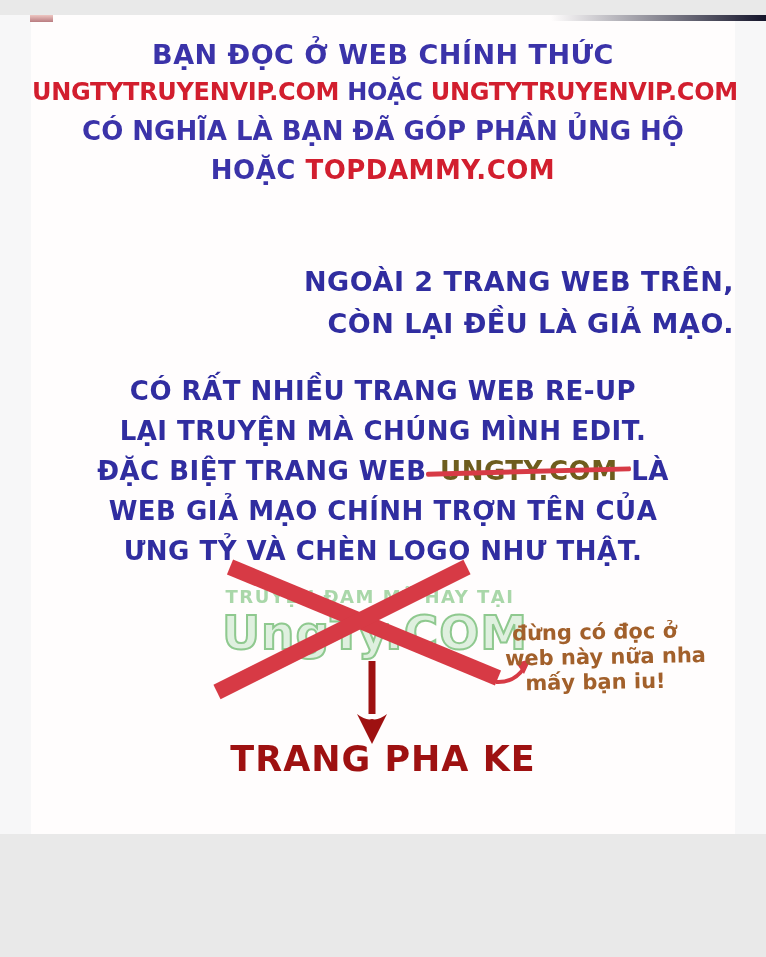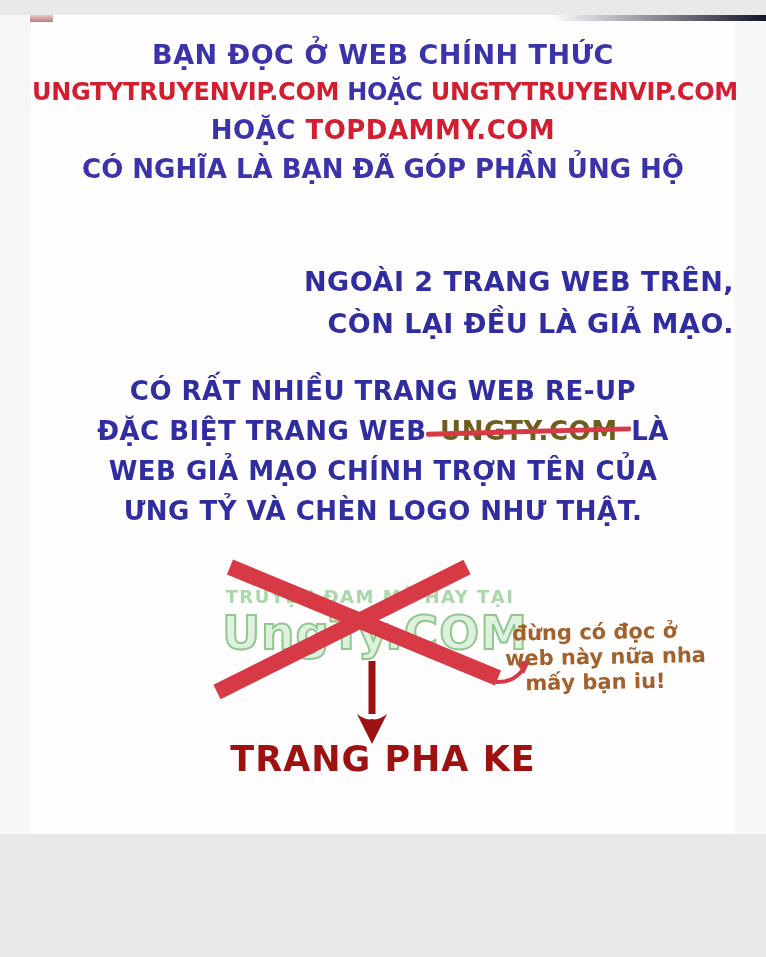--- a/index.html
+++ b/index.html
@@ -88,31 +88,32 @@
 
 <div class="page">
   <div class="edge edge-left"></div>
   <div class="edge edge-right"></div>
   <div class="remnant-pink"></div>
   <div class="remnant-dark"></div>
 
   <div class="header">
     <span class="tline h1">BẠN ĐỌC Ở WEB CHÍNH THỨC</span>
     <span class="tline h2"><span class="red">UNGTYTRUYENVIP.COM</span> <span>HOẶC</span> <span class="red">UNGTYTRUYENVIP.COM</span></span>
+    <span class="tline h4">CÓ NGHĨA LÀ BẠN ĐÃ GÓP PHẦN ỦNG HỘ</span>
     <span class="tline h3"><span>HOẶC</span> <span class="red">TOPDAMMY.COM</span></span>
-    <span class="tline h4">CÓ NGHĨA LÀ BẠN ĐÃ GÓP PHẦN ỦNG HỘ</span>
   </div>
 
   <div class="notice">
     <span class="tline n1">NGOÀI 2 TRANG WEB TRÊN,</span>
     <span class="tline n1">CÒN LẠI ĐỀU LÀ GIẢ MẠO.</span>
   </div>
 
   <div class="warning">
     <span class="tline w1">CÓ RẤT NHIỀU TRANG WEB RE-UP</span>
+    <span class="tline w1">LẠI TRUYỆN MÀ CHÚNG MÌNH EDIT.</span>
     <span class="tline w1"><span>ĐẶC BIỆT TRANG WEB</span> <span class="fake-domain">UNGTY.COM</span> <span>LÀ</span></span>
     <span class="tline w1">WEB GIẢ MẠO CHÍNH TRỢN TÊN CỦA</span>
     <span class="tline w1">ƯNG TỶ VÀ CHÈN LOGO NHƯ THẬT.</span>
   </div>
 
   <div class="logo-scene">
     <div class="tagline">TRUYỆN ĐAM MỸ HAY TẠI</div>
     <div class="brand">UngTy.COM</div>
 
     <svg class="x-overlay" viewBox="0 0 350 165" xmlns="http://www.w3.org/2000/svg">

